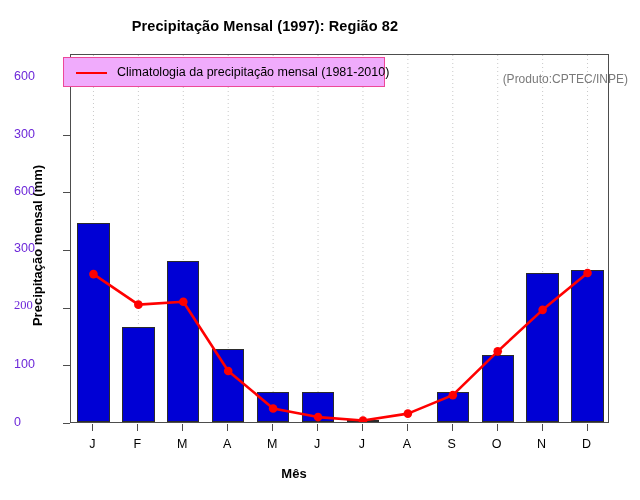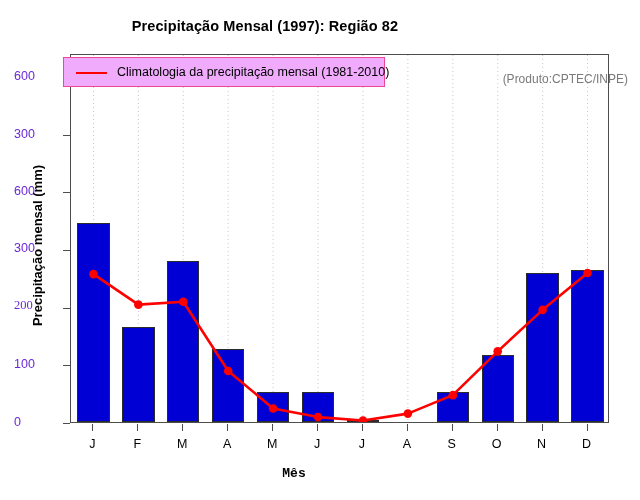--- a/index.html
+++ b/index.html
@@ -88,21 +88,20 @@
   }
   .axis-title-x {
     position: absolute;
     left: 0;
     top: 466px;
     width: 588px;
     text-align: center;
     font-size: 13px;
     font-weight: bold;
     color: #000000;
-    font-family: Liberation Mono, monospace;
   }
   .axis-title-y {
     position: absolute;
     left: -103px;
     top: 238px;
     width: 280px;
     text-align: center;
     font-size: 13px;
     font-weight: bold;
     color: #000000;

